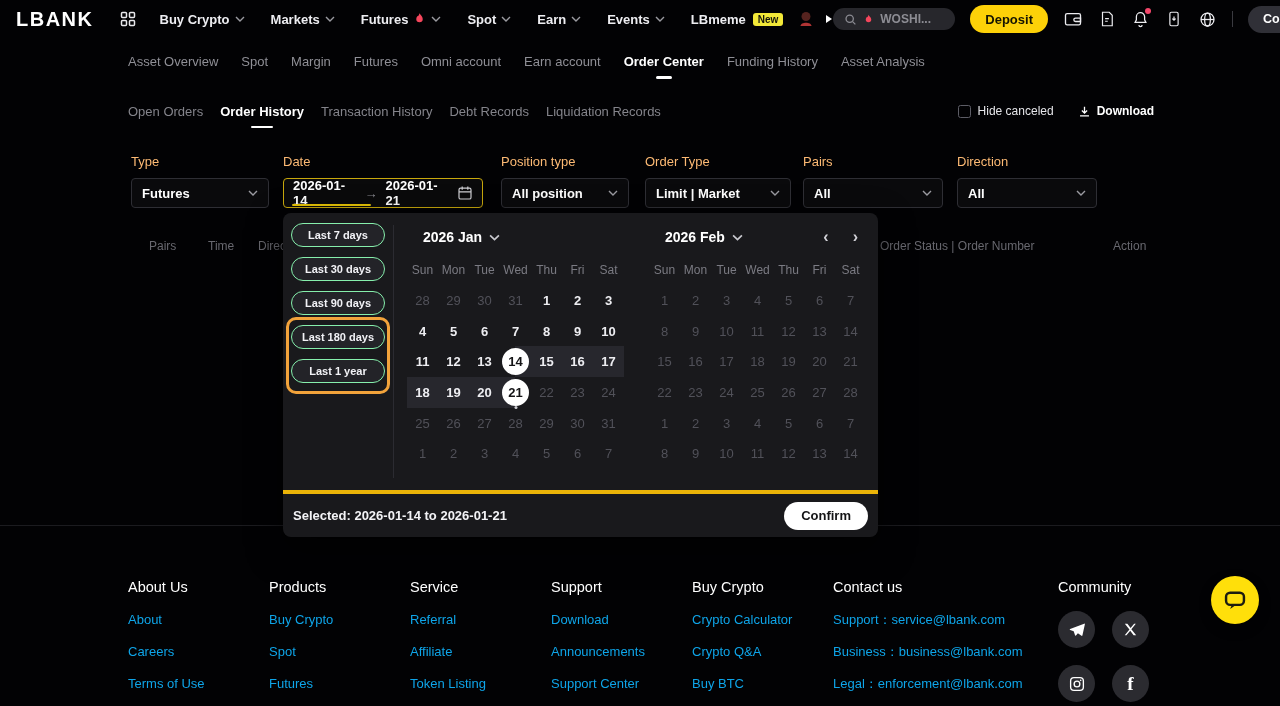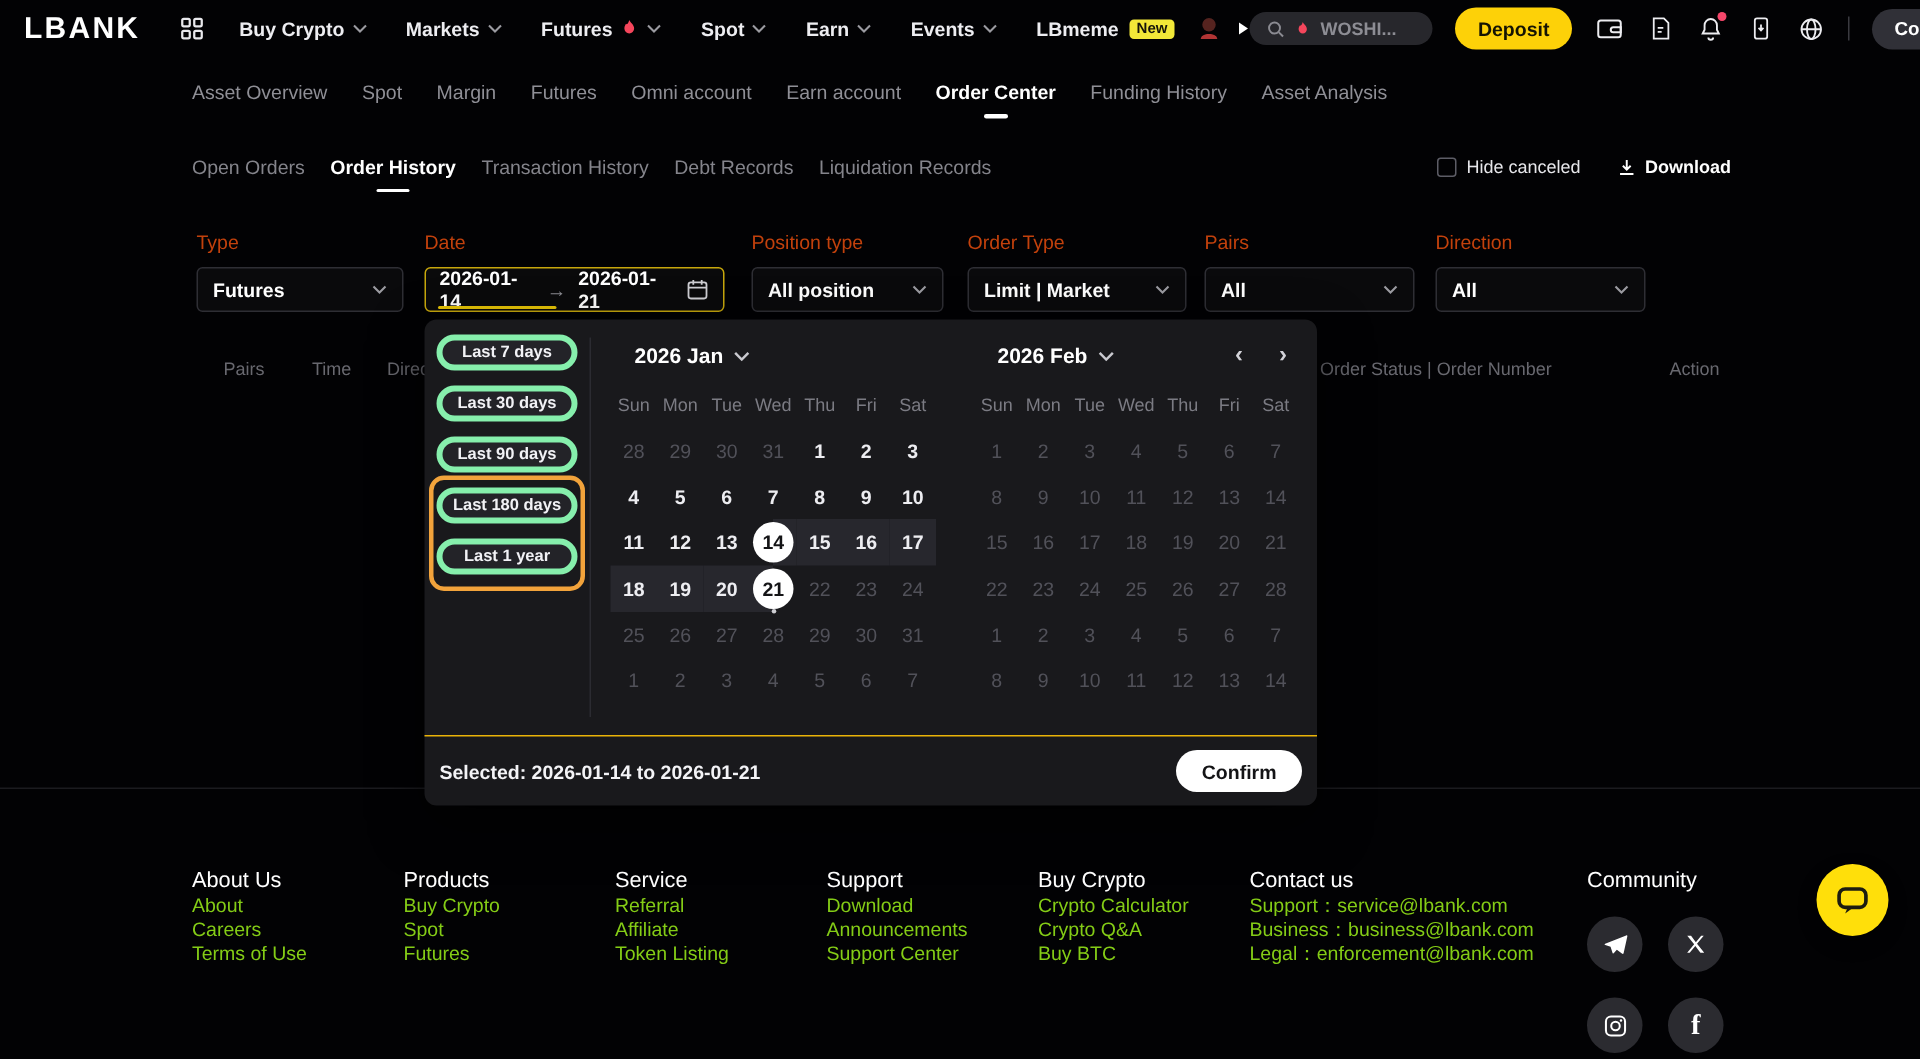--- a/index.html
+++ b/index.html
@@ -43,21 +43,21 @@
   .tab.active::after{content:"";position:absolute;left:50%;transform:translateX(-50%);bottom:2px;width:22px;height:2.5px;border-radius:2px;background:#fff;}
   .tab-right{position:absolute;right:126px;top:0;height:38px;display:flex;align-items:center;gap:24px;}
   .chk-group{display:flex;align-items:center;gap:7px;cursor:pointer;}
   .chk{width:13px;height:13px;border:1.5px solid #5d5d66;border-radius:2.5px;box-sizing:border-box;background:transparent;}
   .chk-label{font-size:12px;color:#e6e6ea;font-weight:500;}
   .dl-group{display:flex;align-items:center;gap:6px;cursor:pointer;}
   .dl-label{font-size:12px;color:#fff;font-weight:700;}
 
   
   .filter{position:absolute;top:154px;}
-  .flabel{font-size:13px;color:#c2410c;margin-bottom:9px;font-weight:500;}
+  .flabel{font-size:13px;color:#fdba74;margin-bottom:9px;font-weight:500;}
   .select{display:flex;align-items:center;justify-content:space-between;height:30px;padding:0 10px;
           background:#0a0a0c;border:1px solid #2e2e34;border-radius:4px;font-size:13px;font-weight:600;
           color:#fff;cursor:pointer;box-sizing:border-box;}
   .f-type{left:131px;width:138px;} .f-date{left:283px;width:200px;} .f-pos{left:501px;width:128px;}
   .f-order{left:645px;width:146px;} .f-pairs{left:803px;width:140px;} .f-dir{left:957px;width:140px;}
   .filter .select{width:100%;}
   .date-box{position:relative;display:flex;align-items:center;gap:8px;height:30px;padding:0 9px;
             background:#0a0a0b;border:1px solid #c7a70c;border-radius:4px;box-sizing:border-box;cursor:pointer;}
   .date-val{font-size:13px;font-weight:700;color:#fff;}
   .date-arrow{color:#8a8a90;font-size:13px;}
@@ -65,54 +65,54 @@
   .date-box .cal-ic{margin-left:auto;}
 
   
   .thead span{position:absolute;top:239px;font-size:12px;color:#68686f;white-space:nowrap;}
   .th-0{left:149px;} .th-1{left:208px;} .th-2{left:258px;} .th-3{left:880px;} .th-4{left:1113px;}
 
   
   .popup{position:absolute;left:283px;top:213px;width:595px;height:324px;background:#19191c;border-radius:8px;
          box-shadow:0 12px 34px rgba(0,0,0,.7);z-index:20;}
   .qpanel{position:absolute;left:0;top:0;width:110px;padding-top:10px;box-sizing:border-box;}
-  .qbtn{display:block;width:94px;height:24px;margin:0 auto 10px;background:#232328;border:4px solid #86efac;
+  .qbtn{display:block;width:94px;height:24px;margin:0 auto 10px;background:#232328;border:1px solid #86efac;
         border-radius:12px;color:#f2f2f6;font-size:11px;font-weight:600;font-family:inherit;cursor:pointer;white-space:nowrap;}
   .annot{position:absolute;left:3px;top:104px;width:104px;height:77px;border:3px solid #f2a33b;border-radius:10px;
          box-sizing:border-box;pointer-events:none;z-index:2;}
   .vdiv{position:absolute;left:110px;top:12px;height:253px;width:1px;background:#2b2b31;}
   .cal{position:absolute;top:12px;width:217px;}
   #cal-0{left:124px;} #cal-1{left:366px;}
   .cal-head{display:flex;align-items:center;height:24px;font-size:14px;font-weight:700;color:#fff;gap:7px;margin-left:16px;}
   .cal-nav{margin-left:auto;display:flex;gap:24px;padding-right:8px;}
   .arr{color:#d2d2d8;font-size:16px;font-weight:700;cursor:pointer;line-height:1;}
   .weekdays{display:grid;grid-template-columns:repeat(7,31px);margin-top:14px;}
   .wd{text-align:center;font-size:12px;color:#7b7b83;}
   .grid{display:grid;grid-template-columns:repeat(7,31px);grid-auto-rows:30.7px;margin-top:8px;}
   .cell{position:relative;display:flex;align-items:center;justify-content:center;font-size:13px;font-weight:600;color:#ededf1;cursor:pointer;}
   .cell.dim{color:#515159;font-weight:500;cursor:default;}
   .cell.range{background:#27272d;}
   .cell.start{background:linear-gradient(to right,transparent 50%,#27272d 50%);}
   .cell.end{background:linear-gradient(to right,#27272d 50%,transparent 50%);}
   .cell.start .daynum,.cell.end .daynum{width:27px;height:27px;border-radius:50%;background:#fff;color:#141416;
         display:flex;align-items:center;justify-content:center;position:relative;z-index:1;}
   .today-dot{position:absolute;bottom:-1px;left:50%;transform:translateX(-50%);width:3px;height:3px;border-radius:50%;background:#cfcfd4;}
-  .pfoot{position:absolute;left:0;right:0;bottom:0;height:47px;border-top:1px solid #eab308;display:flex;
+  .pfoot{position:absolute;left:0;right:0;bottom:0;height:47px;border-top:4px solid #eab308;display:flex;
          align-items:center;padding:0 10px;box-sizing:border-box;}
   .sel-text{font-size:13px;font-weight:600;color:#f3f3f6;}
   .confirm{margin-left:auto;height:28px;padding:0 17px;border:none;border-radius:14px;background:#fff;color:#141416;
            font-size:13px;font-weight:700;font-family:inherit;cursor:pointer;}
 
   
   .content-divider{position:absolute;left:0;right:0;top:525px;height:1px;background:#1b1b1f;}
   .footer{position:absolute;left:0;top:558px;right:0;display:flex;padding-left:128px;box-sizing:border-box;}
   .fcol{width:141px;}
   .fcol.wide{width:225px;}
   .ftitle{padding-top:21px;font-size:14.5px;font-weight:400;color:#fff;}
-  .flink{font-size:13px;color:#84cc16;margin-top:2px;line-height:14px;cursor:pointer;white-space:nowrap;}
+  .flink{font-size:13px;color:#0ea5e9;margin-top:18px;line-height:14px;cursor:pointer;white-space:nowrap;}
   .community{width:170px;}
   .soc-wrap{display:flex;flex-wrap:wrap;width:95px;gap:17px;margin-top:16px;}
   .soc{width:37px;height:37px;border-radius:50%;background:#2b2b30;display:flex;align-items:center;justify-content:center;cursor:pointer;}
   .fb-glyph{color:#fff;font-size:19px;font-weight:700;font-family:"Liberation Serif",serif;}
   .chat-fab{position:absolute;left:1211px;top:576px;width:48px;height:48px;border-radius:50%;background:#ffdf0a;
             display:flex;align-items:center;justify-content:center;box-shadow:0 5px 12px rgba(0,0,0,.45);cursor:pointer;}
 </style>
 </head>
 <body>
 

